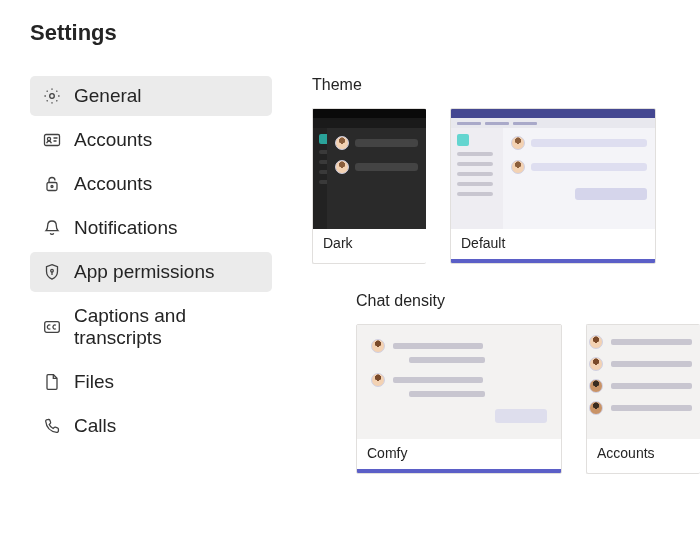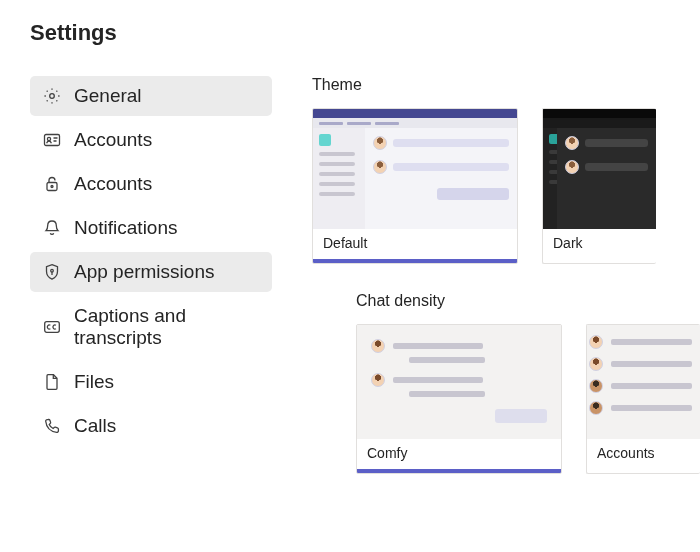--- a/index.html
+++ b/index.html
@@ -257,56 +257,20 @@
     </div>
 
   </nav>
 
   <main class="main">
 
     <div class="section">
       <div class="section-title">Theme</div>
       <div class="card-row">
 
-        <div class="card">
-          <div class="preview">
-            <div class="lt-topbar"></div>
-            <div class="lt-tabs">
-                <span class="lt-tab"></span>
-                <span class="lt-tab"></span>
-                <span class="lt-tab"></span>
-              </div>
-            <div class="lt-body">
-              <div class="lt-sidebar">
-                <span class="lt-sqblock"></span>
-                <span class="lt-sline"></span>
-                  <span class="lt-sline"></span>
-                  <span class="lt-sline"></span>
-                  <span class="lt-sline"></span>
-                  <span class="lt-sline"></span>
-              </div>
-              <div class="lt-chat">
-                <div class="lt-msg">
-                    <span class="lt-avatar"></span>
-                    <span class="lt-bubble"></span>
-                  </div>
-                <div class="lt-msg">
-                    <span class="lt-avatar"></span>
-                    <span class="lt-bubble"></span>
-                  </div>
-                <div class="lt-right">
-                    <span class="lt-reply"></span>
-                  </div>
-              </div>
-            </div>
-          </div>
-          <div class="card-label">Default</div>
-          <div class="selected-bar"></div>
-        </div>
-
         <div class="card cutoff">
           <div class="preview preview-dark">
             <div class="dk-topbar"></div>
             <div class="dk-tabs"></div>
             <div class="dk-body">
               <div class="dk-sidebar">
                 <span class="dk-sqblock"></span>
                 <span class="dk-sline"></span>
                   <span class="dk-sline"></span>
                   <span class="dk-sline"></span>
@@ -320,20 +284,56 @@
                 <div class="dk-msg">
                     <span class="lt-avatar"></span>
                     <span class="dk-bubble"></span>
                   </div>
               </div>
             </div>
           </div>
           <div class="card-label">Dark</div>
         </div>
 
+        <div class="card">
+          <div class="preview">
+            <div class="lt-topbar"></div>
+            <div class="lt-tabs">
+                <span class="lt-tab"></span>
+                <span class="lt-tab"></span>
+                <span class="lt-tab"></span>
+              </div>
+            <div class="lt-body">
+              <div class="lt-sidebar">
+                <span class="lt-sqblock"></span>
+                <span class="lt-sline"></span>
+                  <span class="lt-sline"></span>
+                  <span class="lt-sline"></span>
+                  <span class="lt-sline"></span>
+                  <span class="lt-sline"></span>
+              </div>
+              <div class="lt-chat">
+                <div class="lt-msg">
+                    <span class="lt-avatar"></span>
+                    <span class="lt-bubble"></span>
+                  </div>
+                <div class="lt-msg">
+                    <span class="lt-avatar"></span>
+                    <span class="lt-bubble"></span>
+                  </div>
+                <div class="lt-right">
+                    <span class="lt-reply"></span>
+                  </div>
+              </div>
+            </div>
+          </div>
+          <div class="card-label">Default</div>
+          <div class="selected-bar"></div>
+        </div>
+
       </div>
     </div>
 
     <div class="section">
       <div class="section-title">Chat density</div>
       <div class="card-row">
 
         <div class="card">
           <div class="preview preview-density">
             <div class="cd">

